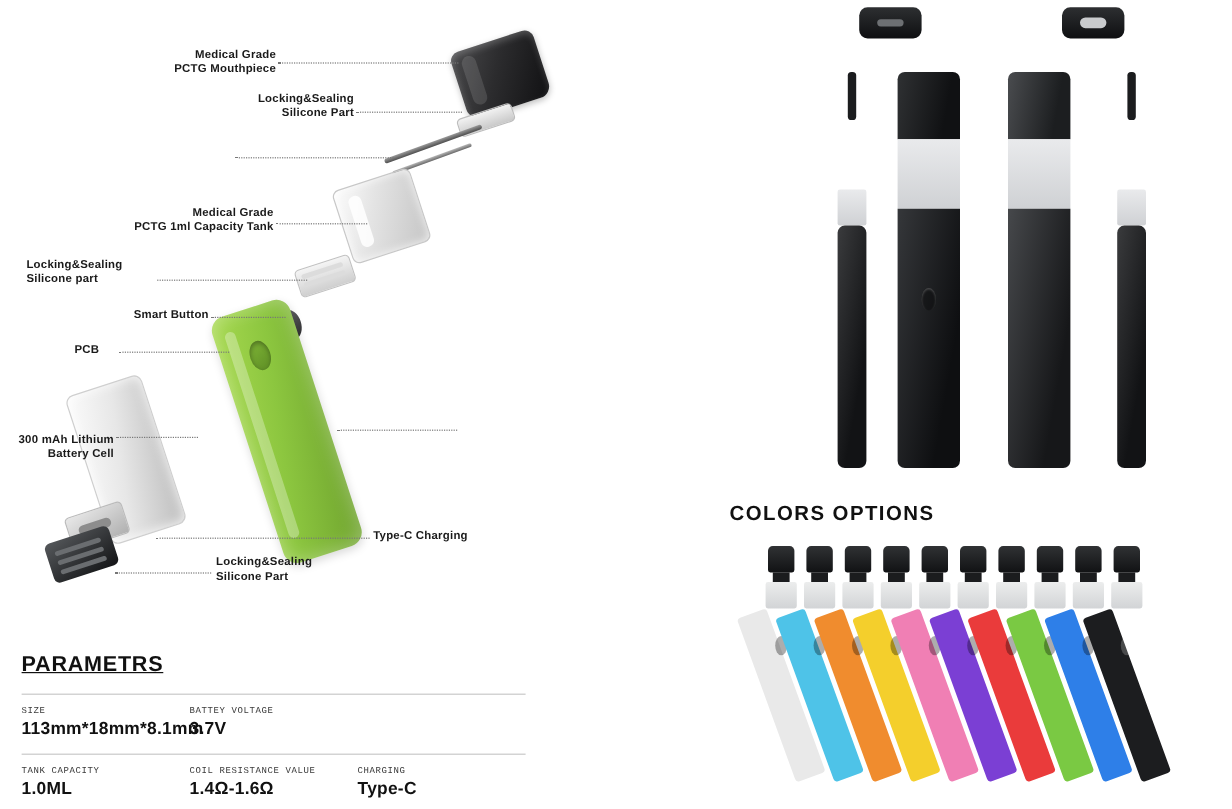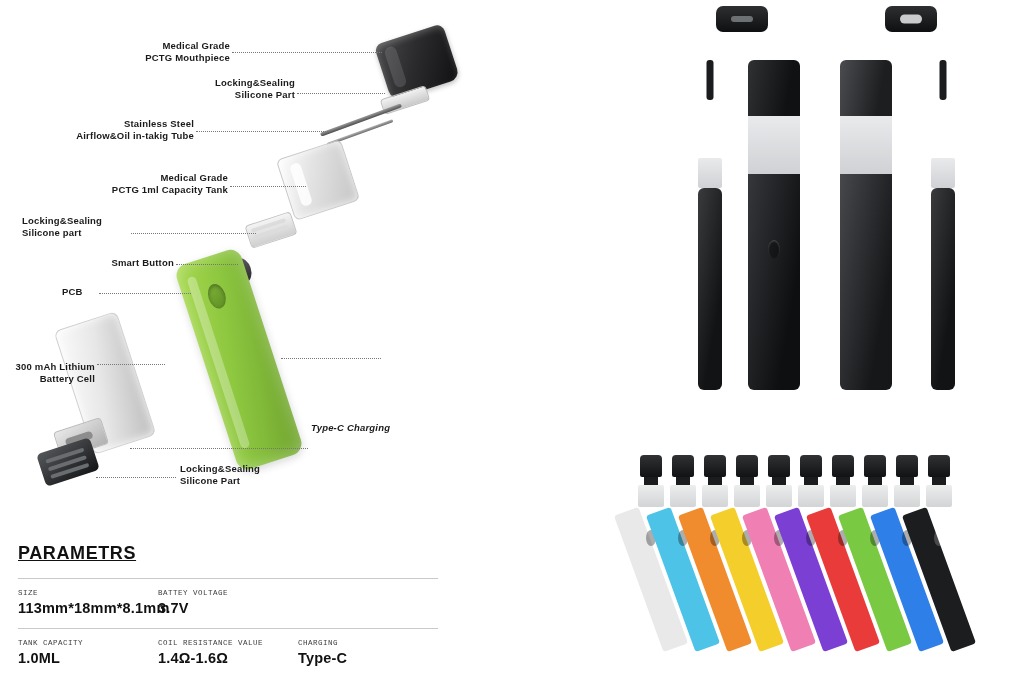--- a/index.html
+++ b/index.html
@@ -204,24 +204,20 @@
     <div class="callout right" style="left:112px;top:40px;width:118px;">
       <div>Medical Grade</div>
       <div>PCTG Mouthpiece</div>
     </div>
 
     <div class="callout right" style="left:167px;top:77px;width:128px;">
       <div>Locking&amp;Sealing</div>
       <div>Silicone Part</div>
     </div>
 
-    <div class="callout right" style="left:48px;top:118px;width:146px;">
-      <div>Stainless Steel</div>
-      <div>Airflow&amp;Oil in-takig Tube</div>
-    </div>
 
     <div class="callout right" style="left:82px;top:172px;width:146px;">
       <div>Medical  Grade</div>
       <div>PCTG 1ml Capacity Tank</div>
     </div>
 
     <div class="callout left" style="left:22px;top:215px;width:140px;">
       <div>Locking&amp;Sealing</div>
       <div>Silicone part</div>
     </div>
@@ -233,21 +229,21 @@
     <div class="callout left" style="left:62px;top:286px;width:60px;">
       <div>PCB</div>
     </div>
 
     <div class="callout right" style="left:0px;top:361px;width:95px;">
       <div>300 mAh  Lithium</div>
       <div>Battery Cell</div>
     </div>
 
 
-    <div class="callout left" style="left:311px;top:422px;width:130px;font-style:italic;">
+    <div class="callout left" style="left:311px;top:441px;width:130px;">
       <div>Type-C Charging</div>
     </div>
 
     <div class="callout left" style="left:180px;top:463px;width:140px;">
       <div>Locking&amp;Sealing</div>
       <div>Silicone Part</div>
     </div>
   </div>
 
   <div class="params">
@@ -311,20 +307,21 @@
       <div class="body" style="top:114px;height:216px;border-radius:0 0 6px 6px;background:linear-gradient(100deg,#46484b,#161719 75%);"></div>
     </div>
 
     <div class="dev" style="left:260px;top:60px;height:330px;">
       <div class="tip" style="top:0;width:7px;height:40px;background:#1b1c1e;"></div>
       <div class="window" style="top:98px;height:30px;left:11px;width:24px;border-radius:2px;"></div>
       <div class="body" style="top:128px;height:202px;left:11px;width:24px;background:linear-gradient(100deg,#3a3b3d,#121315 70%);"></div>
     </div>
   </div>
 
+  <div class="colors-title">COLORS OPTIONS</div>
 
   <div class="swatches">
     <div class="pen">
       <span class="cap"></span>
         <span class="neck"></span>
         <span class="glass"></span>
       <span class="tube" style="background:#e9e9e9;"></span>
         <span class="dot"></span>
     </div>
     <div class="pen">

